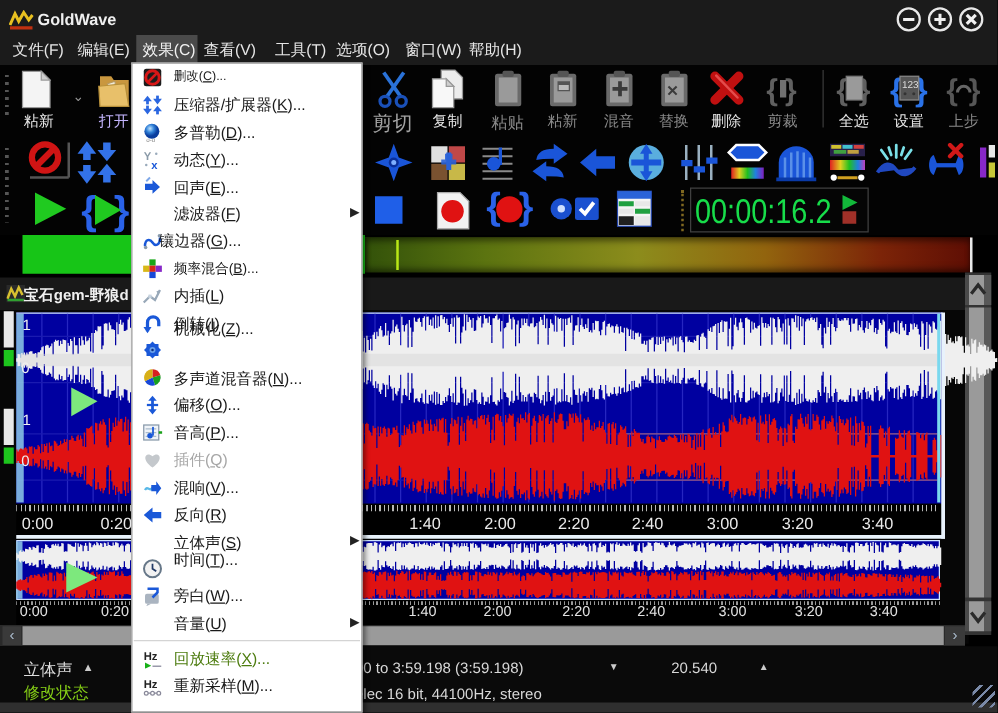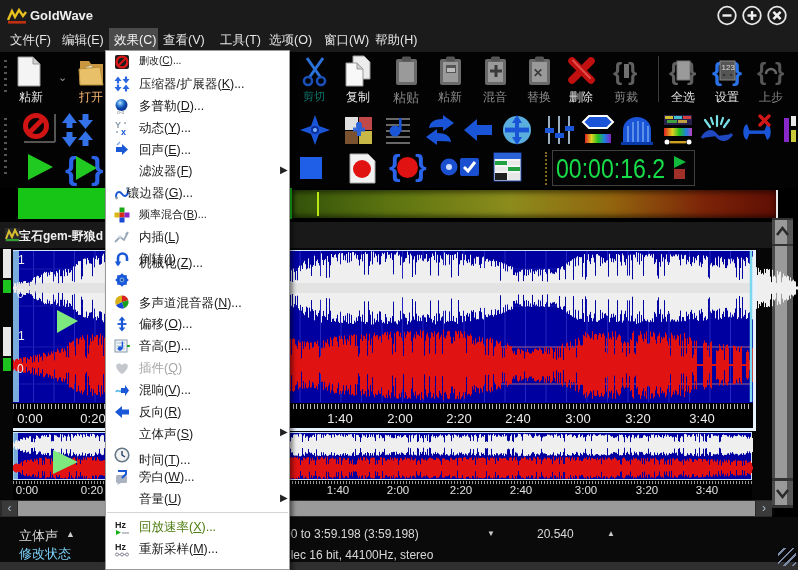--- a/index.html
+++ b/index.html
@@ -42,30 +42,30 @@
       <path d="M1 1 L16 1 L23 8 L23 30 L1 30 Z" fill="#f4f4f4" stroke="#999"></path>
       <path d="M16 1 L16 8 L23 8 Z" fill="#cfcfcf" stroke="#999"></path>
     </svg>
     <div style="position:absolute;left:31px;top:89px;transform:translateX(-50%);font-size:12px;color:#e6e6e6;white-space:nowrap">粘新</div>
     <div style="position:absolute;left:58px;top:71px;font-size:11px;color:#9a9a9a">⌄</div>
     <svg style="position:absolute;left:78px;top:55px" width="27" height="33">
       <path d="M2 6 L11 6 L13 9 L25 9 L25 30 L2 30 Z" fill="#c9973f"></path>
       <path d="M8 12 L14 10 L16 28 L10 29 Z" fill="#f0ead8" stroke="#b89a60"></path>
       <path d="M1 14 L22 12 L25 30 L2 30 Z" fill="#e8c06a" stroke="#b8903a"></path>
     </svg>
-    <div style="position:absolute;left:91px;top:89px;transform:translateX(-50%);font-size:12px;color:#fdba74;white-space:nowrap">打开</div>
+    <div style="position:absolute;left:91px;top:89px;transform:translateX(-50%);font-size:12px;color:#c4b5fd;white-space:nowrap">打开</div>
     <svg style="position:absolute;left:300px;top:54px" width="30" height="34">
       <g stroke="#2a72d8" stroke-width="3" fill="none">
         <line x1="7" y1="4" x2="21" y2="24"></line>
         <line x1="23" y1="4" x2="9" y2="24"></line>
       </g>
       <circle cx="8" cy="27" r="4" fill="none" stroke="#1a50b8" stroke-width="2.6"></circle>
       <circle cx="21" cy="27" r="4" fill="none" stroke="#1a50b8" stroke-width="2.6"></circle>
     </svg>
-    <div style="position:absolute;left:314px;top:89px;transform:translateX(-50%);font-size:11px;color:#0f766e;white-space:nowrap">剪切</div>
+    <div style="position:absolute;left:314px;top:89px;transform:translateX(-50%);font-size:16px;color:#a3a3a3;white-space:nowrap">剪切</div>
     <svg style="position:absolute;left:344px;top:55px" width="29" height="33">
       <path d="M9 1 L20 1 L26 7 L26 24 L9 24 Z" fill="#ececec" stroke="#999"></path>
       <path d="M2 8 L13 8 L19 14 L19 31 L2 31 Z" fill="#f8f8f8" stroke="#999"></path>
       <path d="M13 8 L13 14 L19 14 Z" fill="#cfcfcf" stroke="#999"></path>
     </svg>
     <div style="position:absolute;left:358px;top:89px;transform:translateX(-50%);font-size:12px;color:#e6e6e6;white-space:nowrap">复制</div>
     <svg style="position:absolute;left:395px;top:56px" width="23" height="31">
       <rect x="1" y="3" width="21" height="26" rx="2" fill="#6a6a6a"></rect>
       <rect x="7" y="0.5" width="9" height="5" rx="1.5" fill="#555"></rect>
       <rect x="4" y="6" width="15" height="20" fill="#9a9a9a"></rect>
@@ -367,21 +367,21 @@
 <div class="abs" style="left:772px;top:246px;width:21px;height:232px;background:linear-gradient(90deg,#4a4a4a 0 3px,#9a9a9a 3px 15px,#585858 15px)"></div>
 <div class="abs" style="left:772px;top:481px;width:21px;height:24px;background:linear-gradient(90deg,#4a4a4a 0 3px,#9a9a9a 3px 15px,#585858 15px)"></div>
 <svg class="abs" style="left:772px;top:481px" width="21" height="24">
       <path d="M5 9 L10.5 16 L16 9" fill="none" stroke="#2a2a2a" stroke-width="2.6"></path>
     </svg>
 
 <div class="abs" style="left:0;top:517px;width:798px;height:53px;background:#0a0a0a"></div>
 <div class="abs" style="left:0;top:562px;width:798px;height:8px;background:#2f2f2f"></div>
 <div class="abs" style="left:19px;top:527px;font-size:13px;color:#dcdcdc">立体声</div>
 <div class="abs" style="left:66px;top:529px;font-size:9px;color:#cccccc">▲</div>
-<div class="abs" style="left:19px;top:545px;font-size:13px;color:#7dd3fc">修改状态</div>
+<div class="abs" style="left:19px;top:545px;font-size:13px;color:#84cc16">修改状态</div>
 <div class="abs" style="left:284px;top:527px;font-size:12px;color:#d8d8d8;white-space:nowrap">00 to 3:59.198 (3:59.198)</div>
 <div class="abs" style="left:487px;top:529px;font-size:8px;color:#cccccc">▼</div>
 <div class="abs" style="left:537px;top:527px;font-size:12px;color:#d8d8d8">20.540</div>
 <div class="abs" style="left:607px;top:529px;font-size:8px;color:#cccccc">▲</div>
 <div class="abs" style="left:284px;top:548px;font-size:12px;color:#d8d8d8;white-space:nowrap">elec 16 bit, 44100Hz, stereo</div>
 <div class="abs" style="left:778px;top:548px;width:18px;height:18px;background:repeating-linear-gradient(135deg,transparent 0 4px,#7a8aa8 4px 6px)"></div>
 
 <svg class="abs" style="left:0;top:0" width="798" height="570">
   <path d="M33.5 251V402M54.0 251V402M74.5 251V402M95.0 251V402M115.5 251V402M136.0 251V402M156.5 251V402M177.0 251V402M197.5 251V402M218.0 251V402M238.5 251V402M259.0 251V402M279.5 251V402M300.0 251V402M320.5 251V402M341.0 251V402M361.5 251V402M382.0 251V402M402.5 251V402M423.0 251V402M443.5 251V402M464.0 251V402M484.5 251V402M505.0 251V402M525.5 251V402M546.0 251V402M566.5 251V402M587.0 251V402M607.5 251V402M628.0 251V402M648.5 251V402M669.0 251V402M689.5 251V402M710.0 251V402M730.5 251V402" stroke="#2626c0" stroke-width="1"></path>
   <line x1="14" y1="269" x2="750" y2="269" stroke="#1a1ab0" stroke-width="1"></line>
@@ -532,21 +532,21 @@
     <span style="position:absolute;left:114px;top:404px;width:16px;height:16px"><svg width="16" height="16">
         <path d="M1 8 L8 2 L8 5.5 L15 5.5 L15 10.5 L8 10.5 L8 14 Z" fill="#1a58d8"></path>
       </svg></span>
     <div style="position:absolute;left:139px;top:404px;font-size:12.5px;color:#1a1a1a;white-space:nowrap">反向(<u>R</u>)</div>
     <div style="position:absolute;left:139px;top:426px;font-size:12.5px;color:#1a1a1a;white-space:nowrap">立体声(<u>S</u>)</div>
     <span style="position:absolute;left:280px;top:426px;font-size:10px;color:#222">▶</span>
     <span style="position:absolute;left:114px;top:447px;width:16px;height:16px"><svg width="16" height="16">
         <circle cx="8" cy="8" r="6.8" fill="#f2f2f2" stroke="#667788" stroke-width="1.6"></circle>
         <path d="M8 4 V8 L11 10" fill="none" stroke="#223a66" stroke-width="1.4"></path>
       </svg></span>
-    <div style="position:absolute;left:139px;top:452px;font-size:12.5px;color:#1a1a1a;white-space:nowrap">时间(<u>T</u>)...</div>
+    <div style="position:absolute;left:139px;top:440px;font-size:12.5px;color:#1a1a1a;white-space:nowrap">时间(<u>T</u>)...</div>
     <span style="position:absolute;left:114px;top:469px;width:16px;height:16px"><svg width="16" height="16">
         <rect x="2" y="6" width="11" height="8" rx="1.5" fill="#aab4c0"></rect>
         <path d="M4 14 L3 16 L7 14" fill="#aab4c0"></path>
         <path d="M4 2 L12 2 L12 5 L8 9" fill="none" stroke="#1a58d8" stroke-width="2"></path>
       </svg></span>
     <div style="position:absolute;left:139px;top:469px;font-size:12.5px;color:#1a1a1a;white-space:nowrap">旁白(<u>W</u>)...</div>
     <div style="position:absolute;left:139px;top:491px;font-size:12.5px;color:#1a1a1a;white-space:nowrap">音量(<u>U</u>)</div>
     <span style="position:absolute;left:280px;top:492px;font-size:10px;color:#222">▶</span>
     <div style="position:absolute;left:107px;top:512px;width:181px;height:1px;background:#d4d4d4"></div>
     <span style="position:absolute;left:114px;top:519px;width:16px;height:16px"><svg width="16" height="16">

